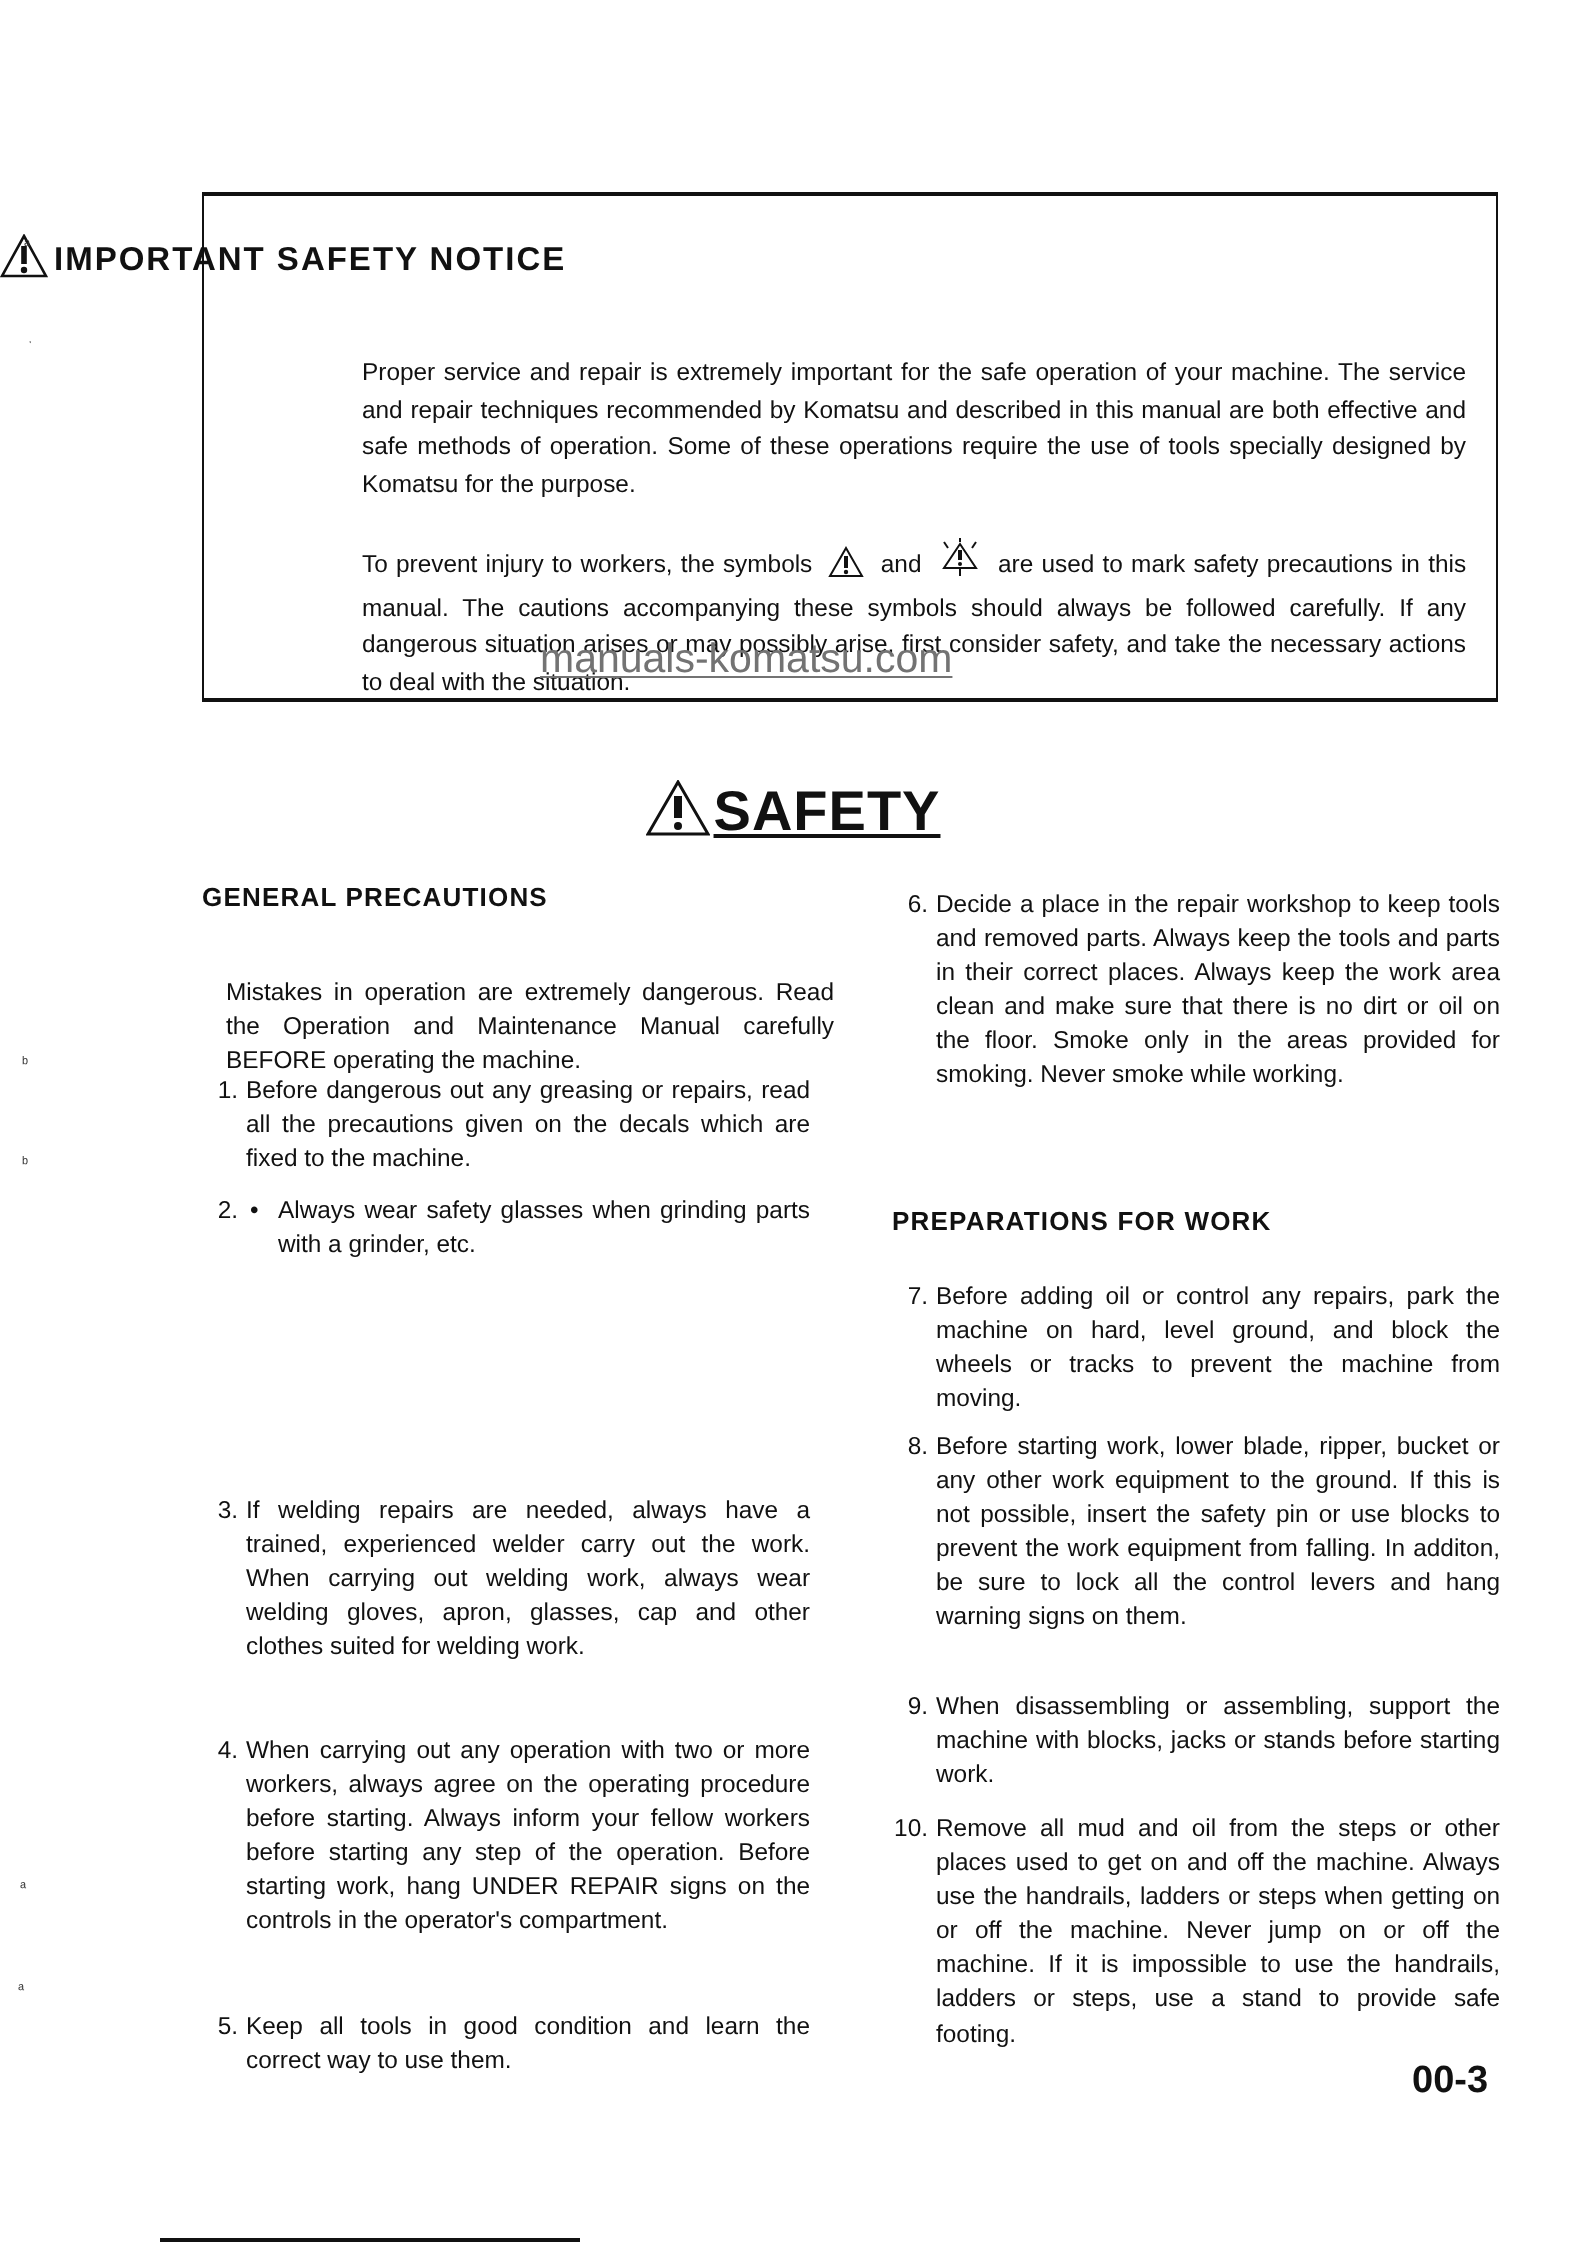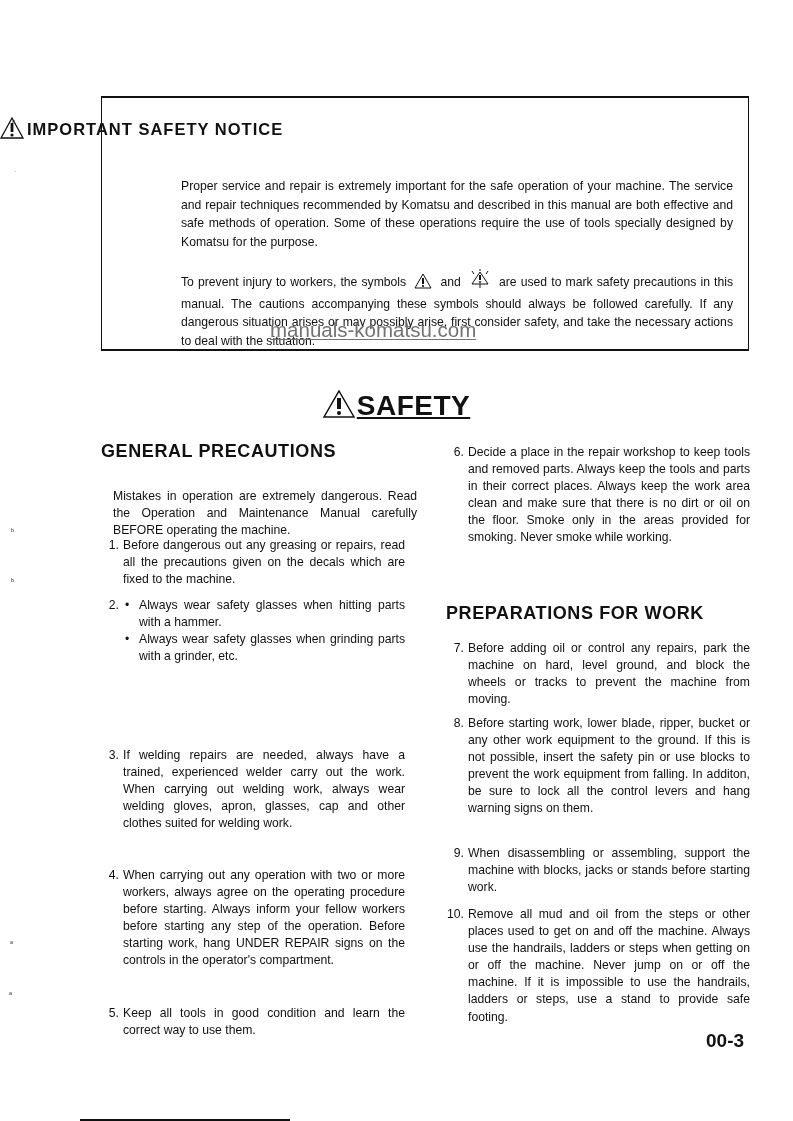--- a/index.html
+++ b/index.html
@@ -13,21 +13,21 @@
     .notice-p { position: absolute; left: 168px; width: 552px; font-size: 12.2px; line-height: 18.5px;
                 text-align: justify; margin: 13px; }
     .notice-p1 { top: 164px; }
     .notice-p2 { top: 256px; }
     .inline-sym { display: inline-block; vertical-align: -3px; margin: 0 4px; }
     .watermark { position: absolute; left: 270px; top: 318px; font-size: 20.5px; color: #737373;
                  text-decoration: underline; text-decoration-thickness: 1px; text-underline-offset: 2px; }
     .safety-title { position: absolute; left: 0; right: 0; top: 390px; text-align: center;
                     font-weight: bold; font-size: 28px; letter-spacing: 0.5px; text-decoration: underline; }
     .safety-title .tri { display: inline-block; vertical-align: -3px; margin-right: 2px; }
-    .section-head { position: absolute; font-weight: bold; font-size: 18px; letter-spacing: 0.6px; }
+    .section-head { position: absolute; font-weight: bold; font-size: 13px; letter-spacing: 0.6px; }
     .col-text { position: absolute; font-size: 12.2px; line-height: 17.1px; text-align: justify; margin: 12px; }
     .item { position: absolute; font-size: 12.2px; line-height: 17.1px; }
     .item .num { position: absolute; left: 0; top: 0; width: 18px; text-align: right; }
     .item .body { margin-left: 22px; text-align: justify; }
     .bullet { position: relative; padding-left: 16px; text-align: justify; }
     .bullet::before { content: "\2022"; position: absolute; left: 2px; top: 0; }
     .page-number { position: absolute; left: 706px; top: 1030px; font-size: 19px; font-weight: bold; }
     .footer-rule { position: absolute; left: 80px; top: 1119px; width: 210px; height: 1.5px; background: #111; }
     .speck { position: absolute; font-size: 8px; color: #333; }
   </style>
@@ -84,21 +84,20 @@
 <div class="section-head" style="left:101px; top:441px;">GENERAL PRECAUTIONS</div>
 <p class="col-text" style="left:101px; top:476px; width:304px;">Mistakes in operation are extremely dangerous. Read the Operation and Maintenance Manual carefully BEFORE operating the machine.</p>
 
 <div class="item" style="left:101px; top:537px; width:304px;">
   <span class="num">1.</span>
   <div class="body">Before dangerous out any greasing or repairs, read all the precautions given on the decals which are fixed to the machine.</div>
 </div>
 <div class="item" style="left:101px; top:597px; width:304px;">
   <span class="num">2.</span>
   <div class="body">
-    <div class="bullet">Always wear safety glasses when hitting parts with a hammer.</div>
     <div class="bullet">Always wear safety glasses when grinding parts with a grinder, etc.</div>
   </div>
 </div>
 <div class="item" style="left:101px; top:747px; width:304px;">
   <span class="num">3.</span>
   <div class="body">If welding repairs are needed, always have a trained, experienced welder carry out the work. When carrying out welding work, always wear welding gloves, apron, glasses, cap and other clothes suited for welding work.</div>
 </div>
 <div class="item" style="left:101px; top:867px; width:304px;">
   <span class="num">4.</span>
   <div class="body">When carrying out any operation with two or more workers, always agree on the operating procedure before starting. Always inform your fellow workers before starting any step of the operation. Before starting work, hang UNDER REPAIR signs on the controls in the operator's compartment.</div>

